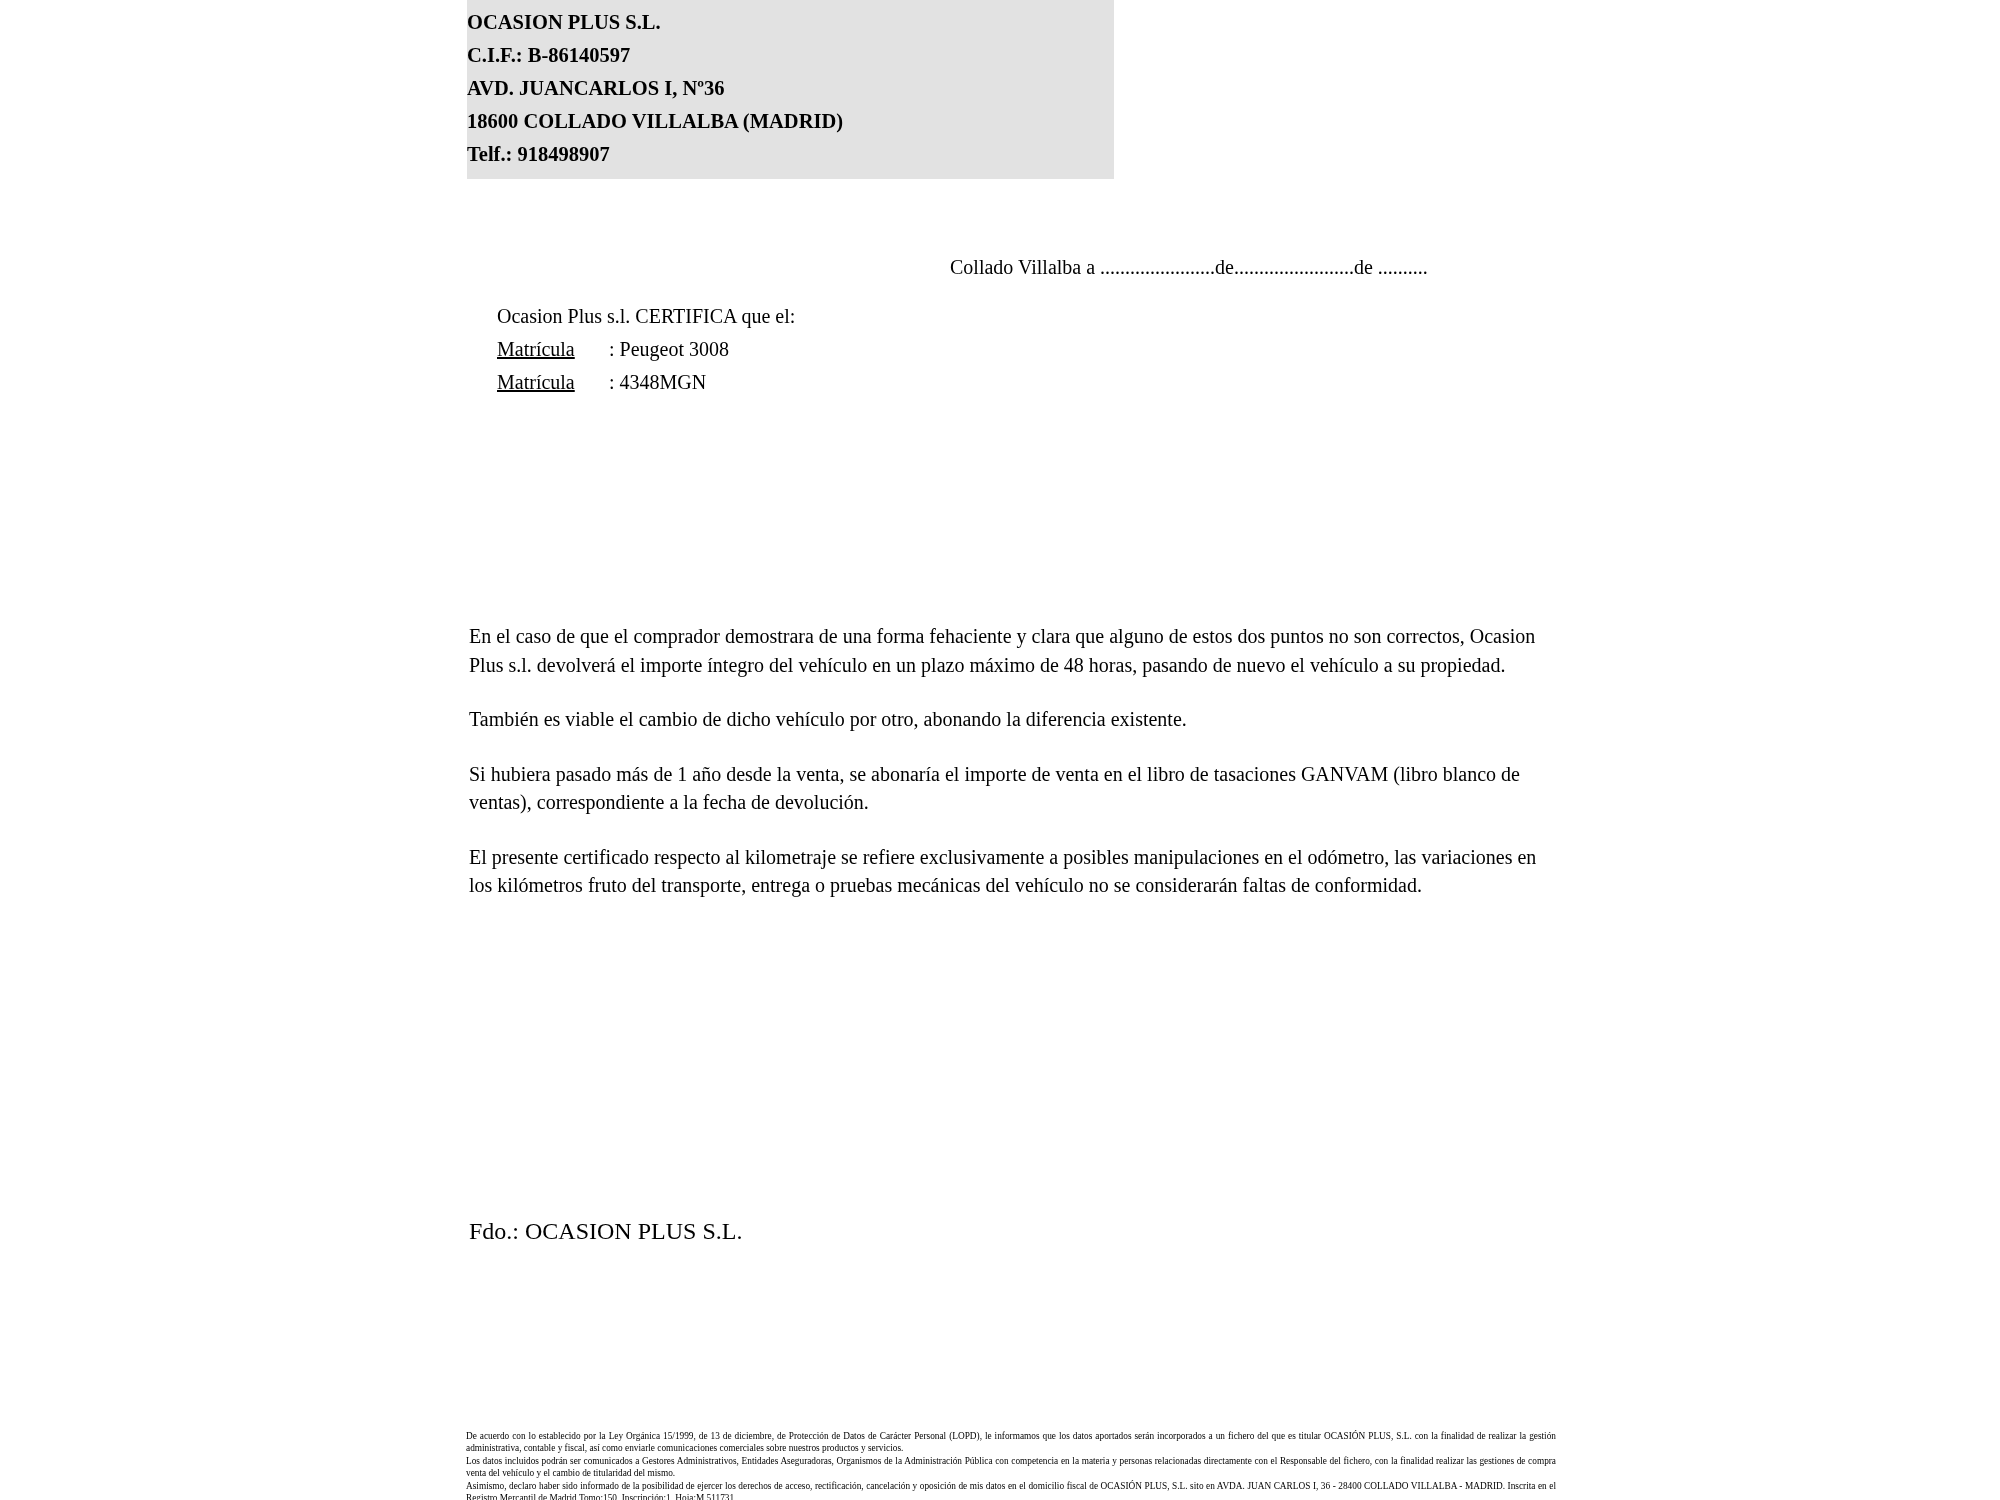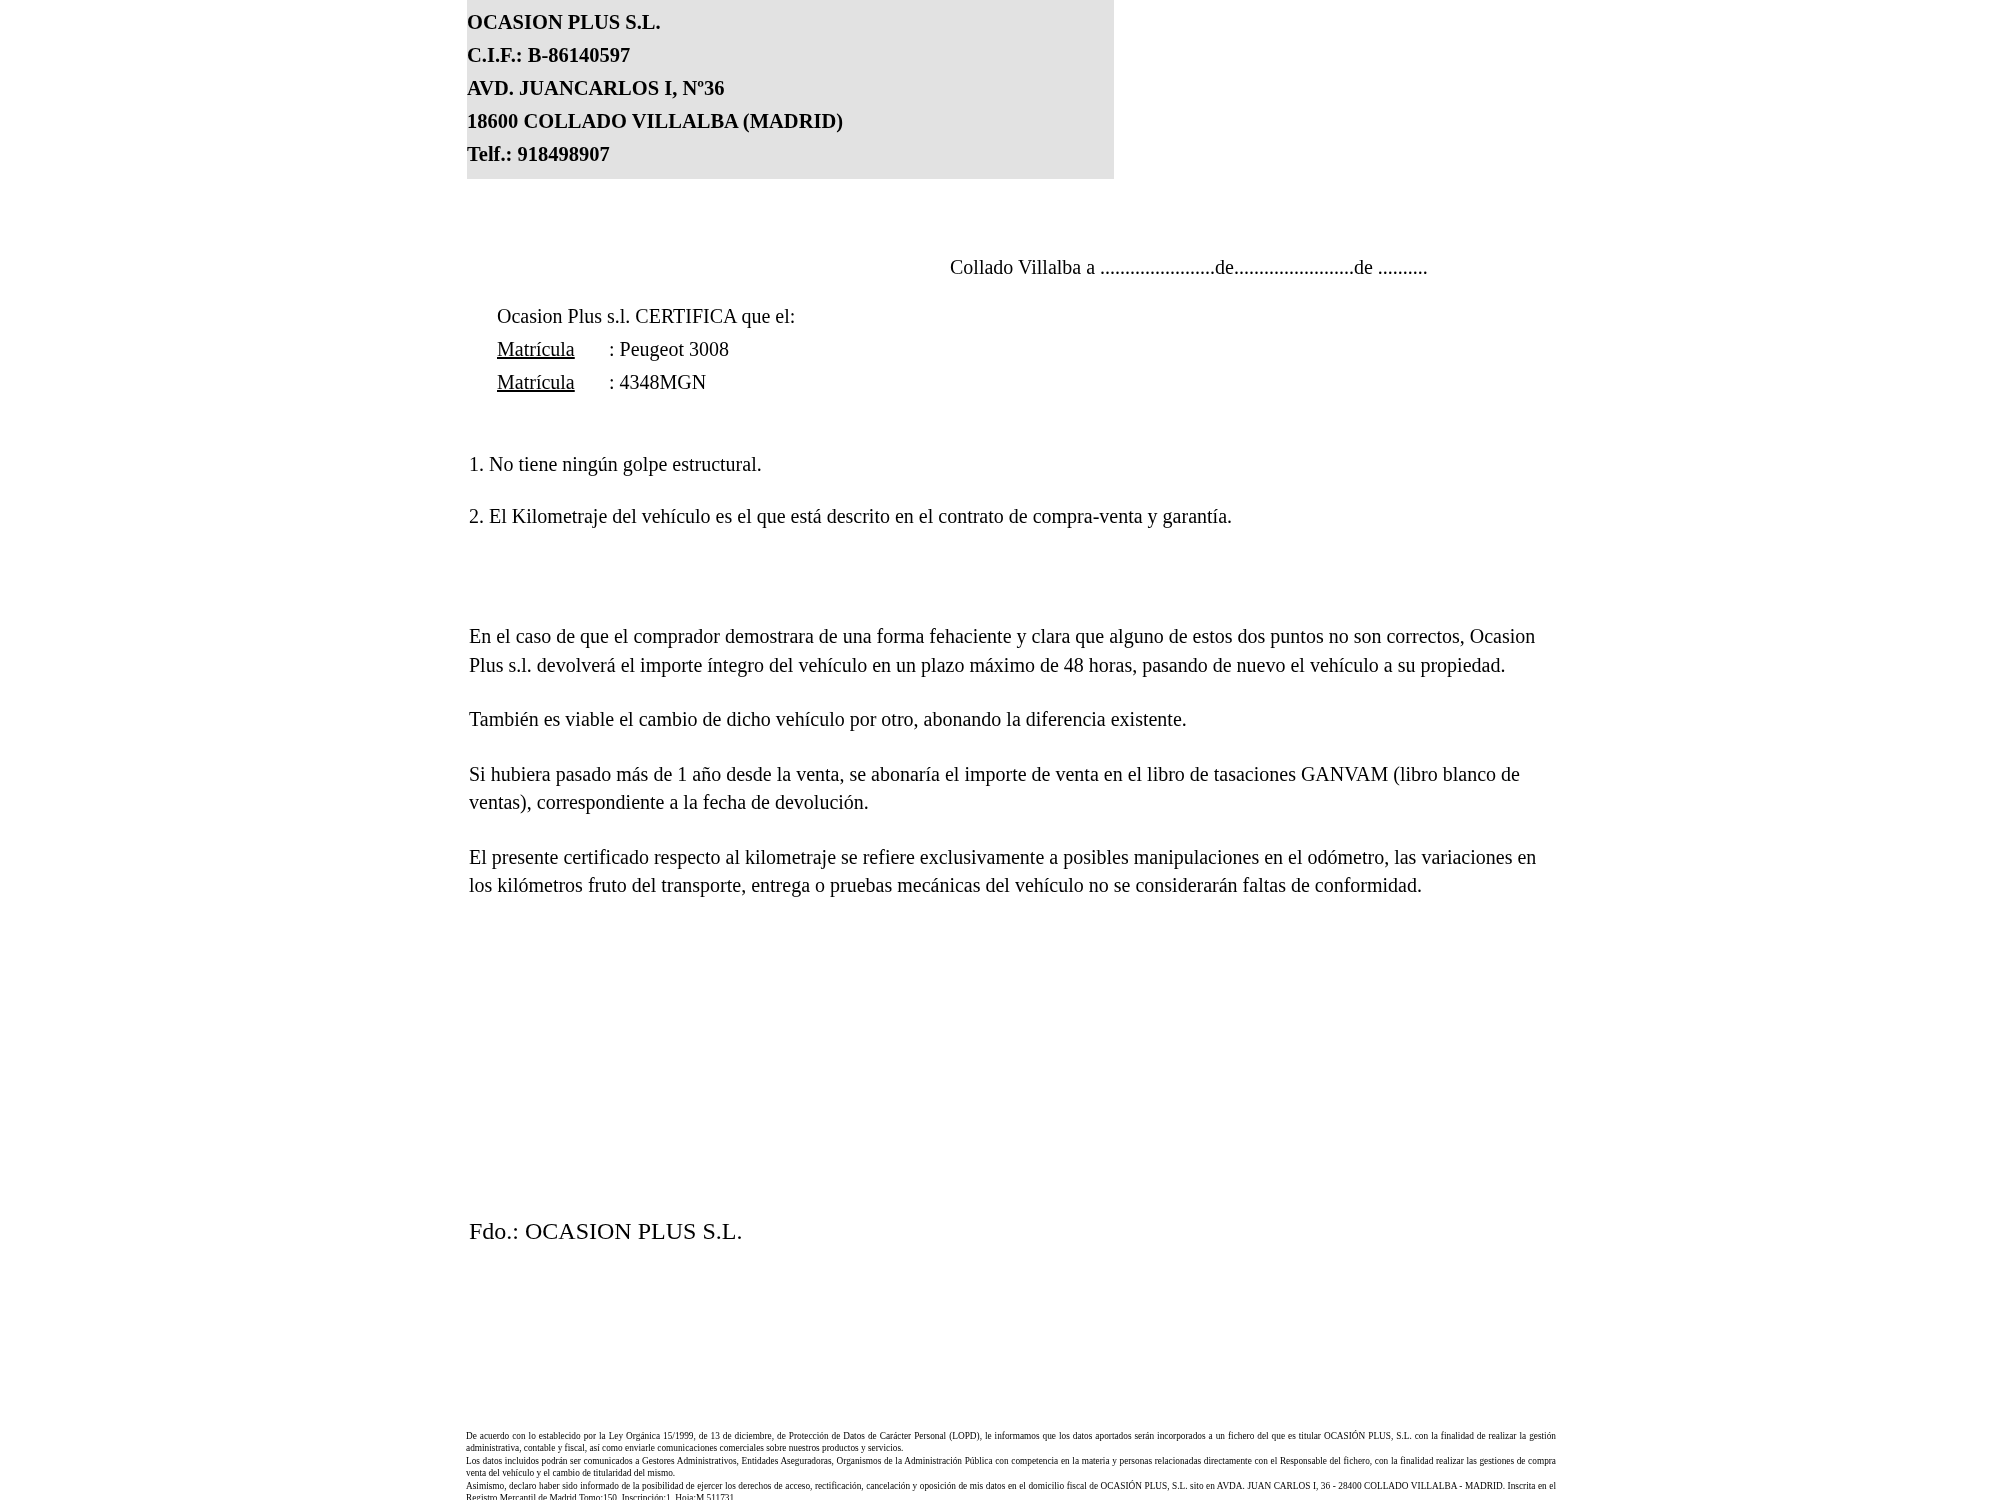--- a/index.html
+++ b/index.html
@@ -132,24 +132,20 @@
   <div class="certify">
     <div class="line">Ocasion Plus s.l. CERTIFICA que el:</div>
     <div class="line">
       <span class="lbl">Matrícula</span><span>: Peugeot 3008</span>
     </div>
     <div class="line">
       <span class="lbl">Matrícula</span><span>: 4348MGN</span>
     </div>
   </div>
 
-  <div class="points">
-    <div class="pt">1. No tiene ningún golpe estructural.</div>
-    <div class="pt">2. El Kilometraje del vehículo es el que está descrito en el contrato de compra-venta y garantía.</div>
-  </div>
 
   <div class="body-text">
     <p>En el caso de que el comprador demostrara de una forma fehaciente y clara que alguno de estos dos puntos no son correctos, Ocasion Plus s.l. devolverá el importe íntegro del vehículo en un plazo máximo de 48 horas, pasando de nuevo el vehículo a su propiedad.</p>
     <p>También es viable el cambio de dicho vehículo por otro, abonando la diferencia existente.</p>
     <p>Si hubiera pasado más de 1 año desde la venta, se abonaría el importe de venta en el libro de tasaciones GANVAM (libro blanco de ventas), correspondiente a la fecha de devolución.</p>
     <p>El presente certificado respecto al kilometraje se refiere exclusivamente a posibles manipulaciones en el odómetro, las variaciones en los kilómetros fruto del transporte, entrega o pruebas mecánicas del vehículo no se considerarán faltas de conformidad.</p>
   </div>
 
   <div class="signature">Fdo.: OCASION PLUS S.L.</div>
 

